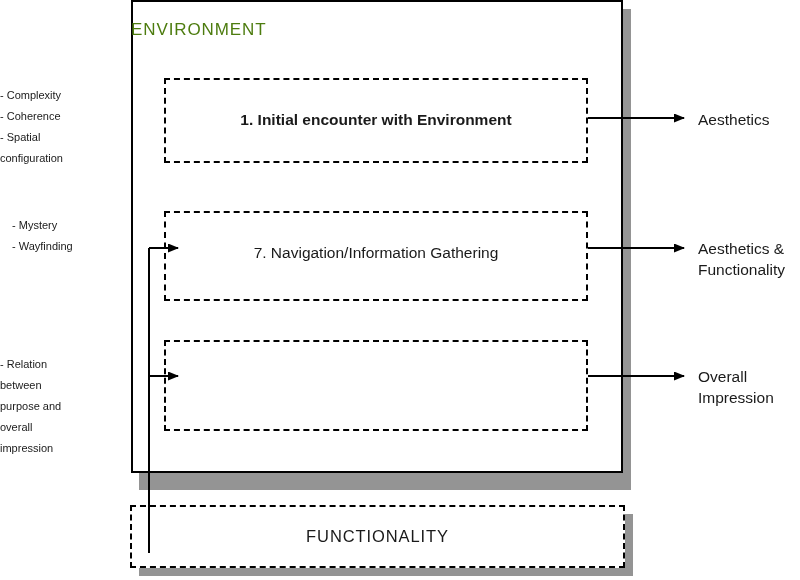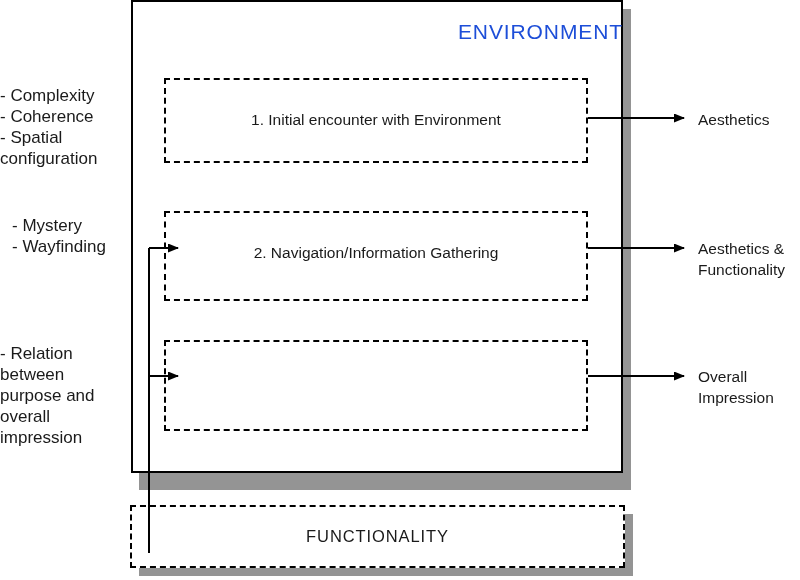--- a/index.html
+++ b/index.html
@@ -15,28 +15,28 @@
     font-family: "Liberation Sans", sans-serif;
     color: #1a1a1a;
     overflow: hidden;
   }
 
   
   .left-group {
     position: absolute;
     left: 0px;
     width: 128px;
-    font-size: 17px;
+    font-size: 11px;
     line-height: 21px;
     color: #1a1a1a;
     white-space: pre-line;
   }
   #left-group-1 { top: 85px; }
   #left-group-2 { top: 215px; margin-left: 12px; }
-  #left-group-3 { top: 343px; }
+  #left-group-3 { top: 354px; }
 
   
   .shadow {
     position: absolute;
     background: #949494;
   }
   #env-shadow {
     left: 139px;
     top: 9px;
     width: 492px;
@@ -59,24 +59,24 @@
     border: 2px solid #000000;
     border-top: 2px solid #000000;
     background: #ffffff;
     box-sizing: border-box;
   }
   #environment-title {
     position: absolute;
     left: 131px;
     top: 20px;
     width: 492px;
-    text-align: right;
-    font-size: 21px;
+    text-align: left;
+    font-size: 17px;
     letter-spacing: 0.9px;
-    color: #1d4ed8;
+    color: #4d7c0f;
   }
 
   
   .stage-box {
     position: absolute;
     left: 164px;
     width: 424px;
     border: 2px dashed #000000;
     background: transparent;
     box-sizing: border-box;
@@ -86,21 +86,21 @@
   #stage-box-3 { top: 340px; height: 91px; }
 
   .stage-label {
     position: absolute;
     left: 164px;
     width: 424px;
     text-align: center;
     font-size: 15.5px;
     color: #1a1a1a;
   }
-  #stage-label-1 { top: 111px; }
+  #stage-label-1 { top: 111px; font-weight: bold; }
   #stage-label-2 { top: 244px; }
   #stage-label-3 { top: 371px; }
 
   
   #functionality-box {
     position: absolute;
     left: 130px;
     top: 505px;
     width: 495px;
     height: 63px;
@@ -163,21 +163,21 @@
   <div class="shadow" id="env-shadow"></div>
   <div class="shadow" id="func-shadow"></div>
 
   <div id="environment-box"></div>
   <div id="environment-title">ENVIRONMENT</div>
 
   <div class="stage-box" id="stage-box-1"></div>
   <div class="stage-label" id="stage-label-1">1. Initial encounter with Environment</div>
 
   <div class="stage-box" id="stage-box-2"></div>
-  <div class="stage-label" id="stage-label-2">2. Navigation/Information Gathering</div>
+  <div class="stage-label" id="stage-label-2">7. Navigation/Information Gathering</div>
 
   <div class="stage-box" id="stage-box-3"></div>
 
   <div id="functionality-box"></div>
   <div id="functionality-title">FUNCTIONALITY</div>
 
   <svg id="connector-svg" viewBox="0 0 800 580" xmlns="http://www.w3.org/2000/svg">
     <defs>
       <marker id="arrowhead" markerWidth="11" markerHeight="9" refX="10" refY="4.5" orient="auto" markerUnits="userSpaceOnUse">
         <path d="M0,0 L11,4.5 L0,9 z" fill="#000000"></path>

